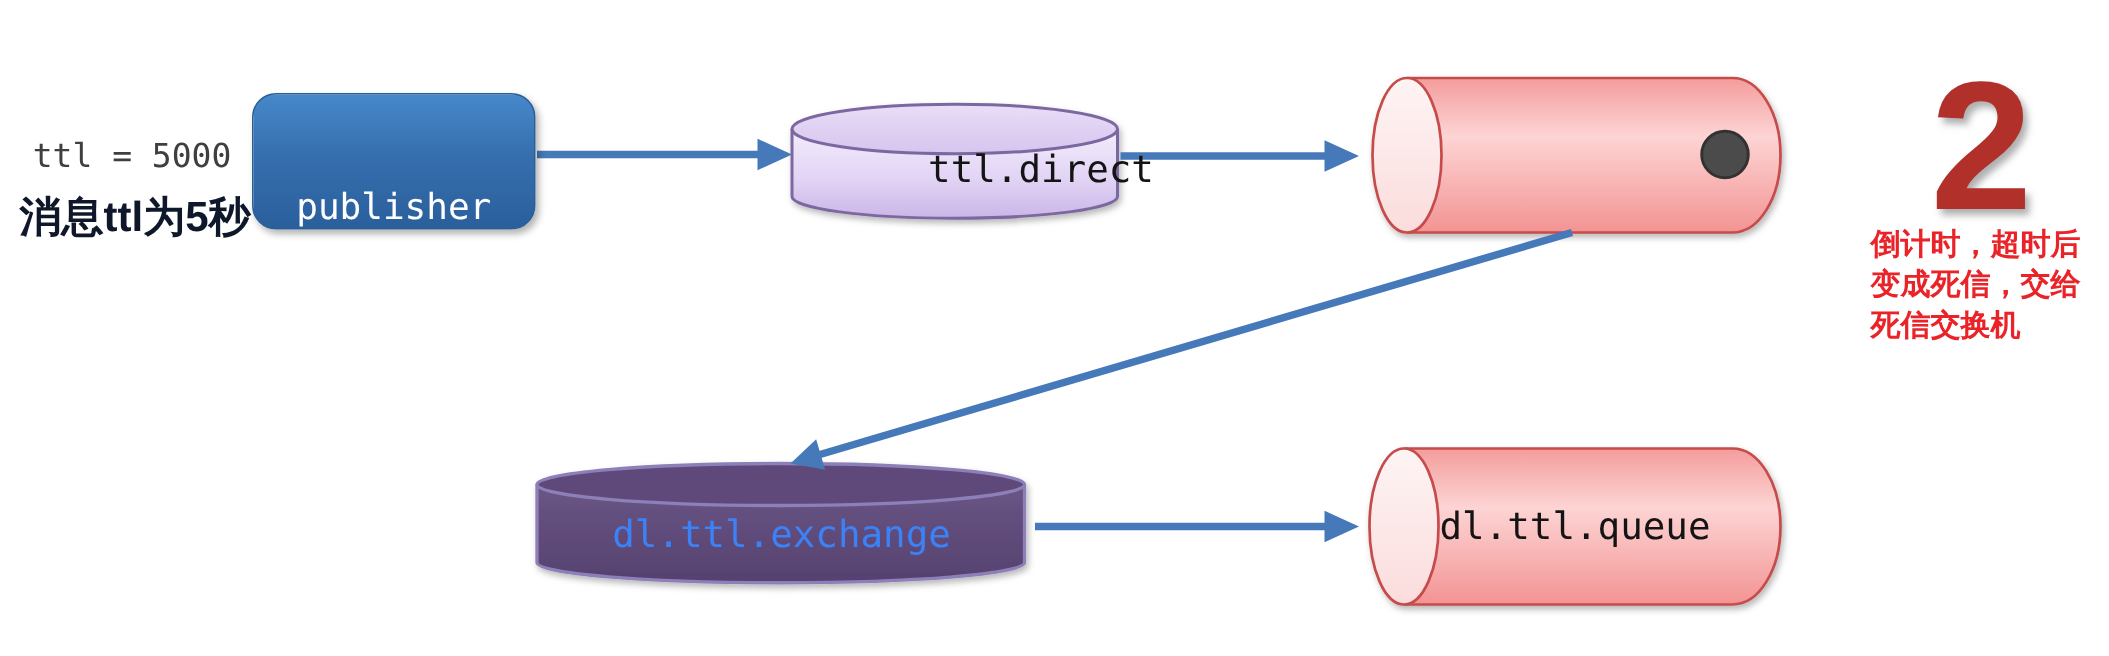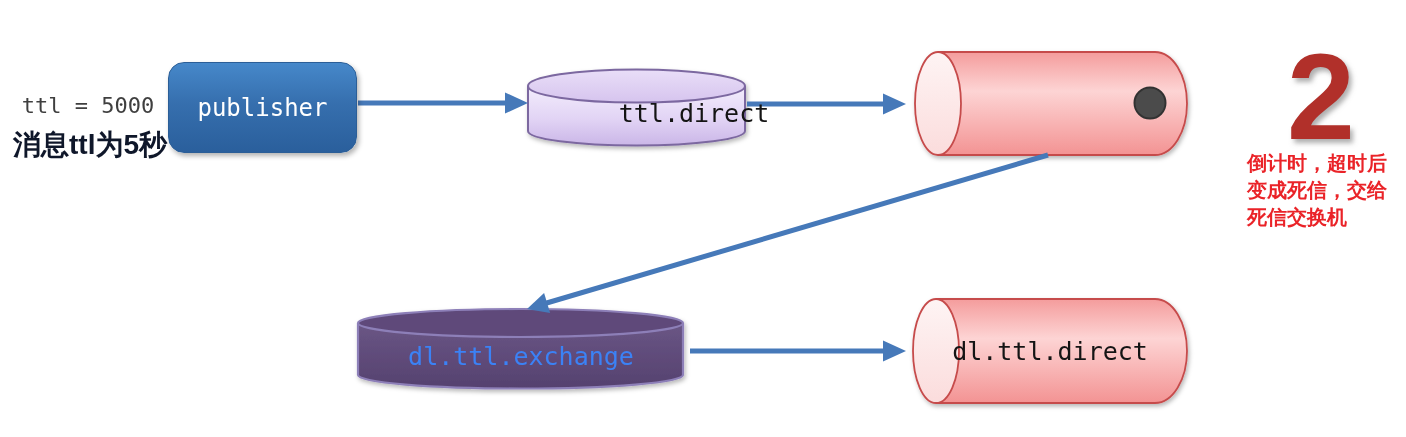--- a/index.html
+++ b/index.html
@@ -13,21 +13,21 @@
     white-space:nowrap; pointer-events:none;
   }
   .node-label { font-size:25px; color:#141414; }
   .light { color:#3b82f6; }
   .publisher {
     position:absolute; left:168px; top:62px; width:187px; height:89px;
     border-radius:16px;
     background:linear-gradient(180deg,#4688ca 0%, #366fae 45%, #2a5f9c 100%);
     border:1px solid #2b5e97;
     box-shadow:2px 3px 5px rgba(0,0,0,0.30);
-    display:flex; align-items:center; justify-content:center;
+    display:flex; align-items:flex-end; justify-content:center;
     color:#ffffff; font-size:24px;
   }
   .ttl-value { left:88px; top:105px; font-size:22px; color:#3f3f3f; }
   .cjk { font-family:"Liberation Sans", sans-serif; font-weight:bold; }
   .ttl-note { left:90px; top:145px; font-size:28px; color:#0f172a; }
   .step-number {
     position:absolute; left:1287px; top:36px; font-size:122px; line-height:1;
     font-weight:bold; color:#b1302a;
     font-family:"Liberation Sans", sans-serif;
     text-shadow:3px 4px 5px rgba(110,110,110,0.55);
@@ -124,21 +124,21 @@
 
   <div class="publisher">
     <span>publisher</span>
   </div>
 
   <div class="label node-label" style="left:646px; top:113px;margin-left:48px;">ttl.direct</div>
 
 
   <div class="label node-label light" style="left:521px; top:356px;">dl.ttl.exchange</div>
 
-  <div class="label node-label" style="left:1050px; top:351px;">dl.ttl.direct</div>
+  <div class="label node-label" style="left:1050px; top:351px;">dl.ttl.queue</div>
 
   <div class="step-number">2</div>
 
   <div class="step-note cjk">倒计时，超时后
 变成死信，交给
 死信交换机</div>
 
 </div>
 
 </body></html>

